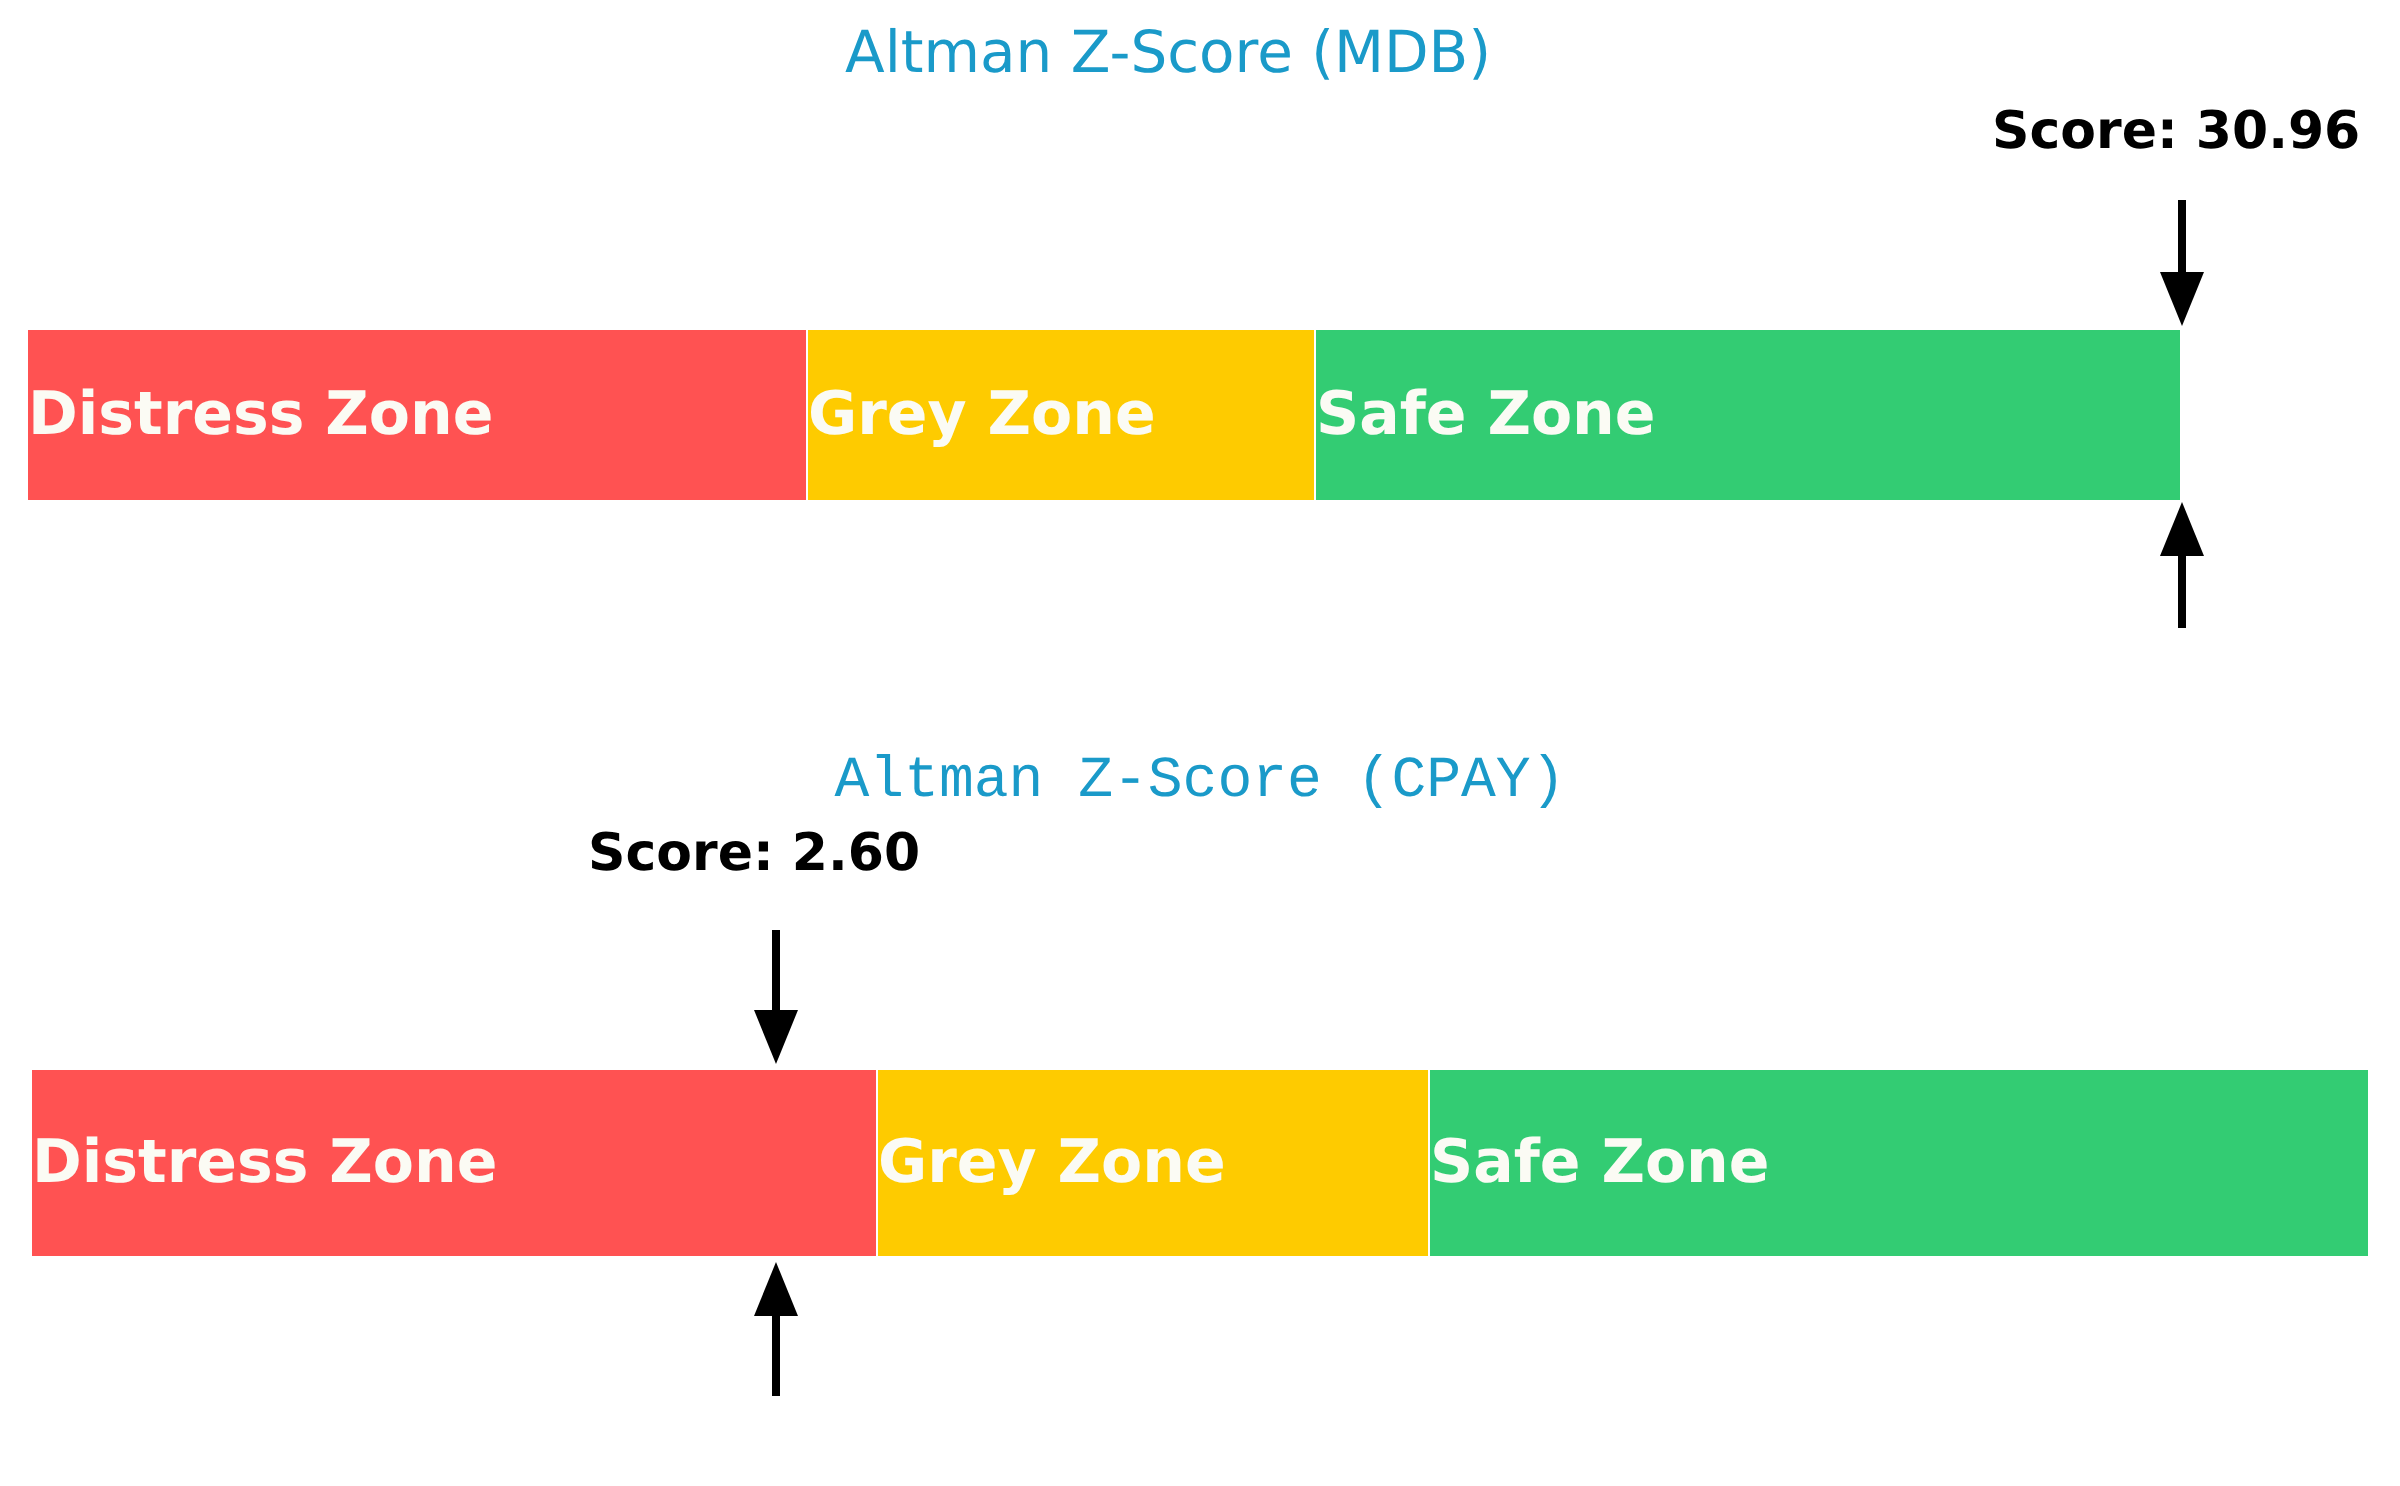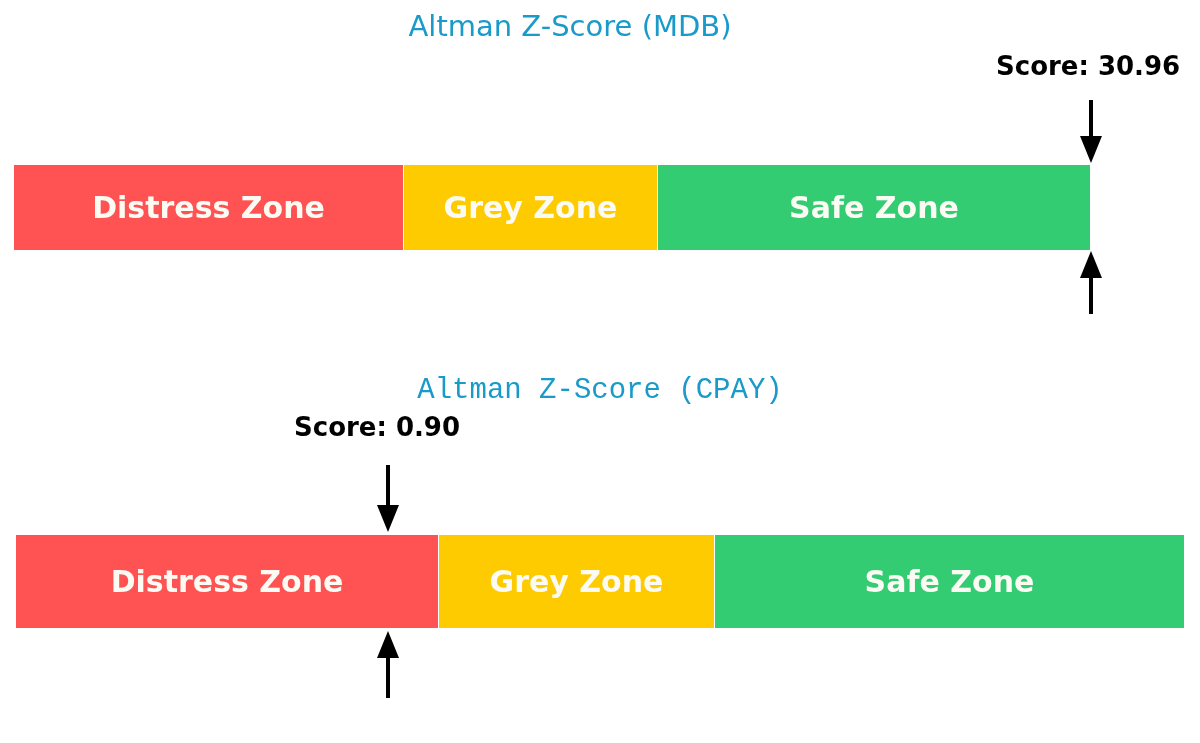--- a/index.html
+++ b/index.html
@@ -1,26 +1,26 @@
 <!DOCTYPE html>
 <html><head>
 <meta charset="utf-8">
 <style>
   html, body { margin:0; padding:0; background:#ffffff; }
   body { width:1200px; height:743px; position:relative; overflow:hidden; font-family:"DejaVu Sans", sans-serif; }
   .title { position:absolute; color:#1a9ac9; font-size:29px; white-space:nowrap; transform:translateX(-50%); line-height:1; }
   .score { position:absolute; color:#000; font-weight:bold; font-size:26px; white-space:nowrap; line-height:1; }
-  .seg { position:absolute; display:flex; align-items:center; justify-content:center; color:#fbfbf4; font-weight:bold; font-size:30px; box-sizing:border-box; }
+  .seg { position:absolute; display:flex; align-items:center; color:#fbfbf4; font-weight:bold; font-size:30px; box-sizing:border-box; }
   .arrow { position:absolute; }
 </style>
 </head>
 <body>
 
 <div>
-  <div class="title" style="left:570px; top:12px;">Altman Z-Score (MDB)</div>
+  <div class="title" style="left:584px; top:12px;">Altman Z-Score (MDB)</div>
   <div class="score" style="left:996px; top:53px;">Score: 30.96</div>
 
   <div class="seg" style="left:14px; top:165px; width:389px; height:85px; background:#ff5252;">
     <span>Distress Zone</span>
   </div>
   <div class="seg" style="left:404px; top:165px; width:253px; height:85px; background:#fecb00;">
     <span>Grey Zone</span>
   </div>
   <div class="seg" style="left:658px; top:165px; width:432px; height:85px; background:#33cc73;">
     <span>Safe Zone</span>
@@ -31,21 +31,21 @@
     <polygon points="2,36 24,36 13,63" fill="#000"></polygon>
   </svg>
   <svg class="arrow" style="left:1078px; top:251px;" width="26" height="63">
     <polygon points="13,0 24,27 2,27" fill="#000"></polygon>
     <rect x="11" y="25" width="4" height="38" fill="#000"></rect>
   </svg>
 </div>
 
 <div>
   <div class="title" style="left:600px; top:376px;font-family:Liberation Mono, monospace;">Altman Z-Score (CPAY)</div>
-  <div class="score" style="left:294px; top:414px;">Score: 0.90</div>
+  <div class="score" style="left:294px; top:414px;">Score: 2.60</div>
 
   <div class="seg" style="left:16px; top:535px; width:422px; height:93px; background:#ff5252;">
     <span>Distress Zone</span>
   </div>
   <div class="seg" style="left:439px; top:535px; width:275px; height:93px; background:#fecb00;">
     <span>Grey Zone</span>
   </div>
   <div class="seg" style="left:715px; top:535px; width:469px; height:93px; background:#33cc73;">
     <span>Safe Zone</span>
   </div>

